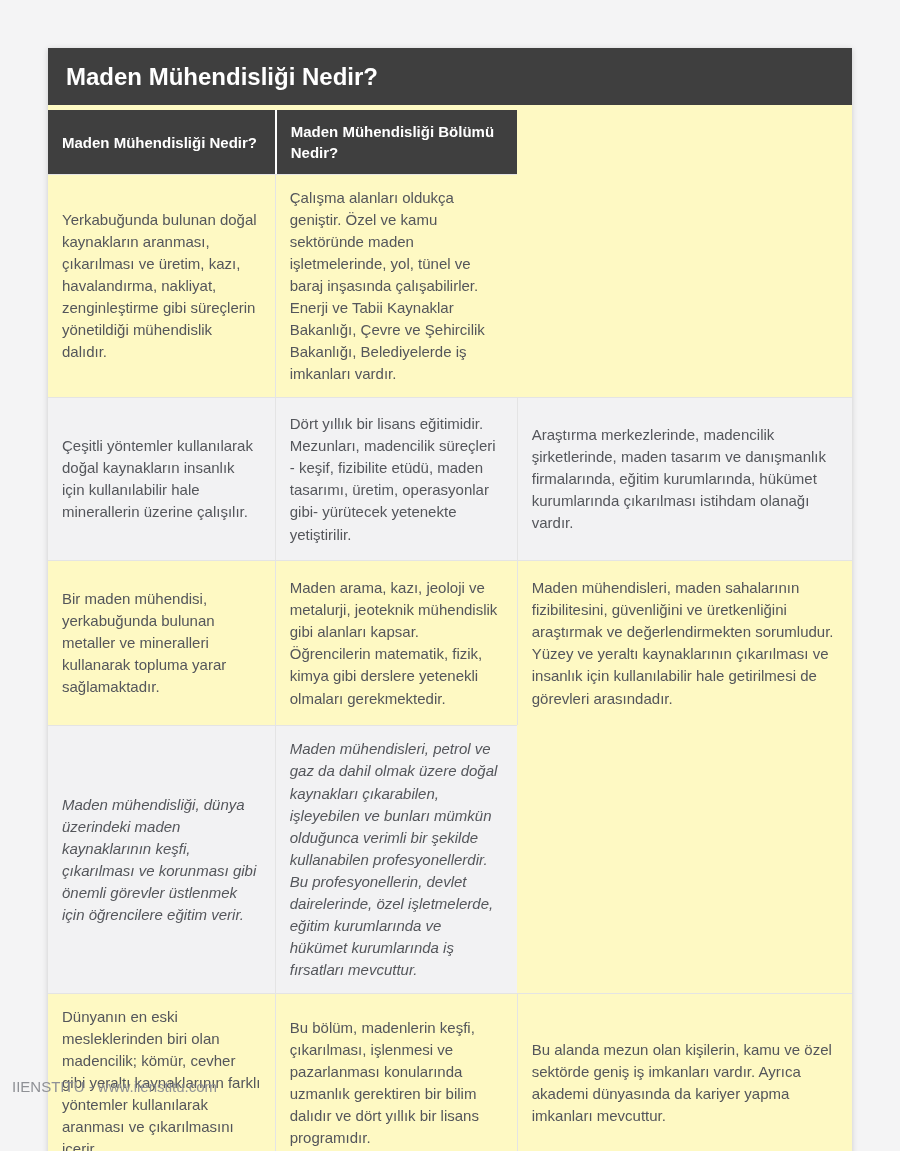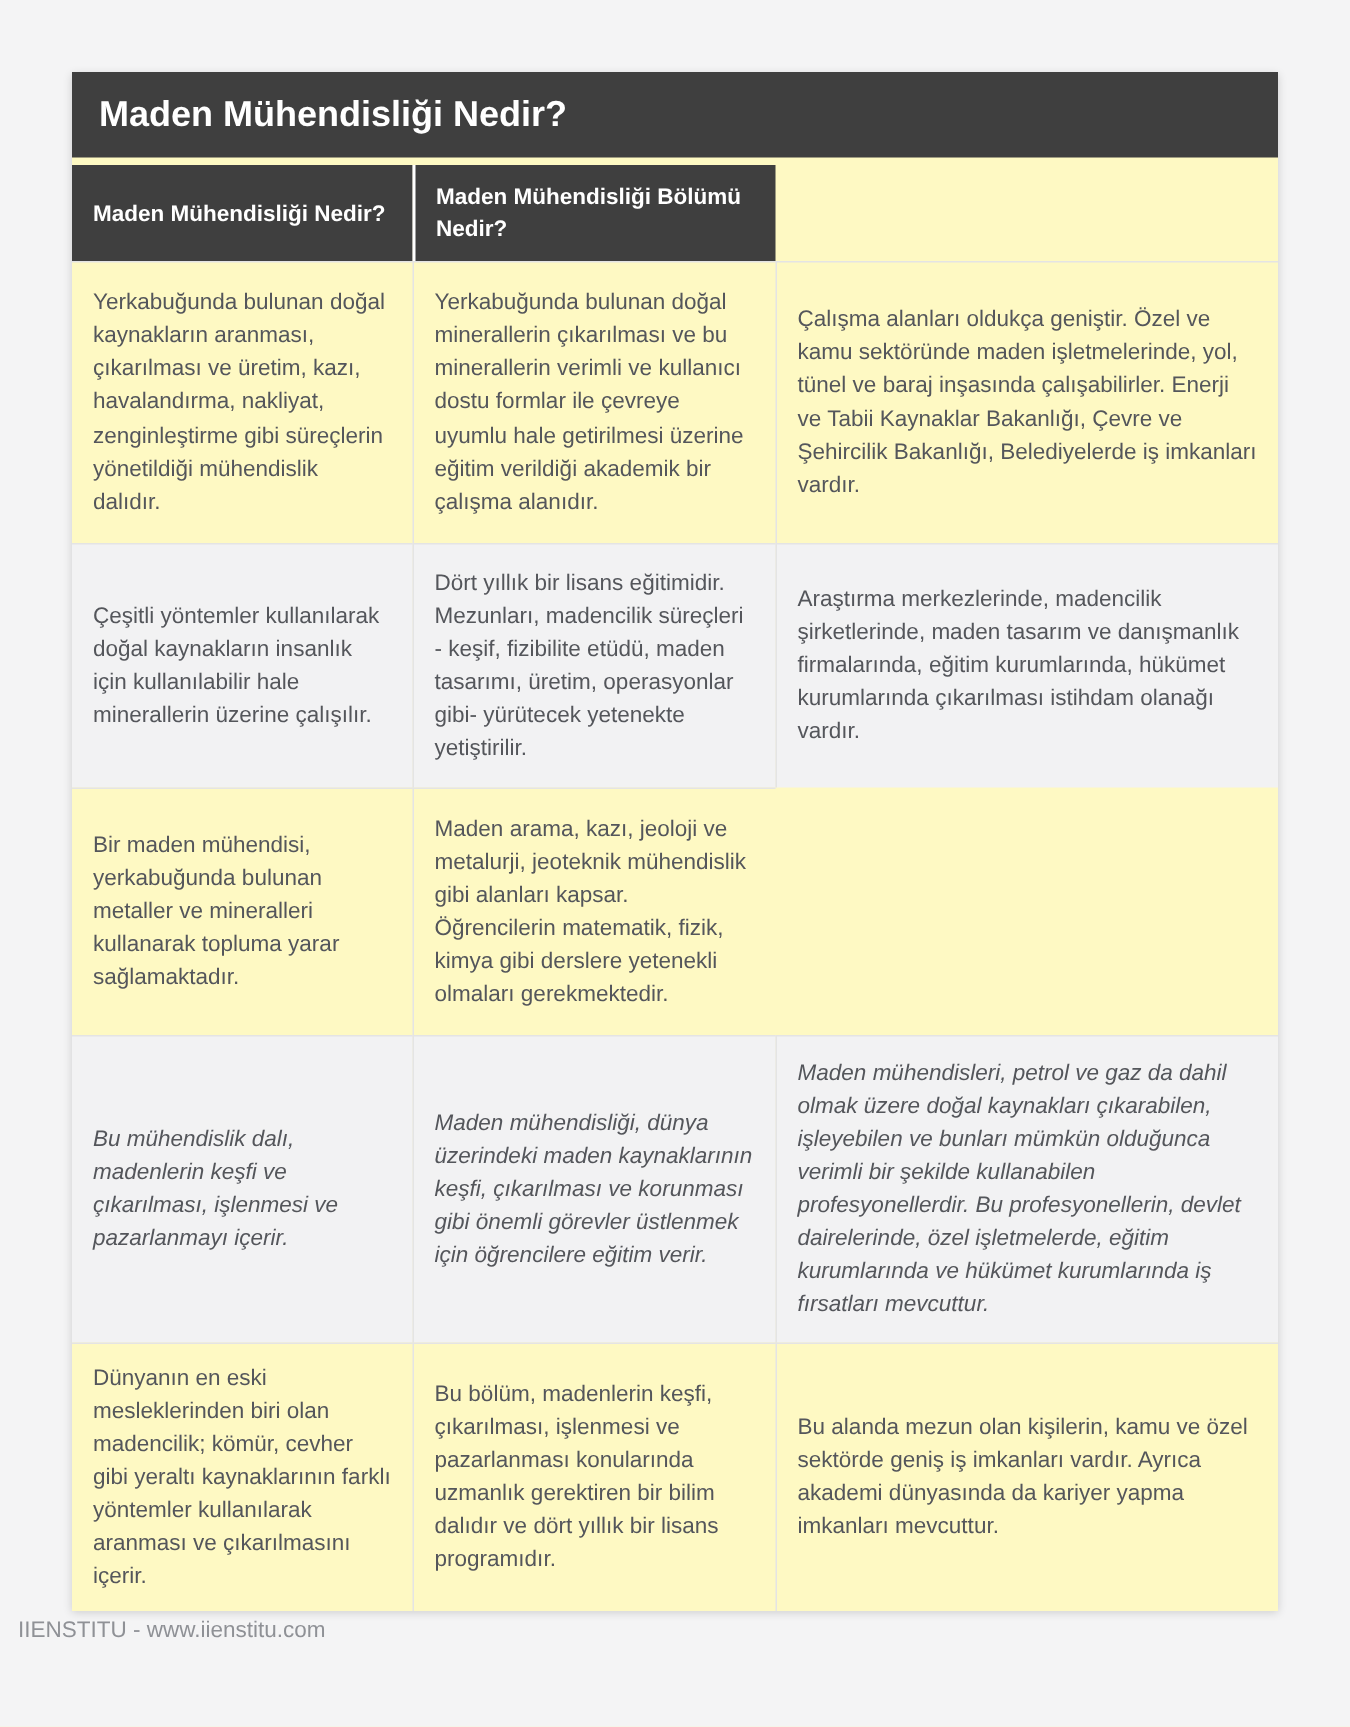--- a/index.html
+++ b/index.html
@@ -76,37 +76,36 @@
 
   <div class="title-bar">Maden Mühendisliği Nedir?</div>
 
   <div class="grid-row header-row">
     <div class="cell">Maden Mühendisliği Nedir?</div>
     <div class="cell">Maden Mühendisliği Bölümü Nedir?</div>
   </div>
 
   <div class="grid-row body-row row-h1">
     <div class="cell">Yerkabuğunda bulunan doğal kaynakların aranması, çıkarılması ve üretim, kazı, havalandırma, nakliyat, zenginleştirme gibi süreçlerin yönetildiği mühendislik dalıdır.</div>
-    <div class="cell">Yerkabuğunda bulunan doğal minerallerin çıkarılması ve bu minerallerin verimli ve kullanıcı dostu formlar ile çevreye uyumlu hale getirilmesi üzerine eğitim verildiği akademik bir çalışma alanıdır.</div>
     <div class="cell">Çalışma alanları oldukça geniştir. Özel ve kamu sektöründe maden işletmelerinde, yol, tünel ve baraj inşasında çalışabilirler. Enerji ve Tabii Kaynaklar Bakanlığı, Çevre ve Şehircilik Bakanlığı, Belediyelerde iş imkanları vardır.</div>
   </div>
 
   <div class="grid-row body-row alt row-h2">
     <div class="cell">Çeşitli yöntemler kullanılarak doğal kaynakların insanlık için kullanılabilir hale minerallerin üzerine çalışılır.</div>
     <div class="cell">Dört yıllık bir lisans eğitimidir. Mezunları, madencilik süreçleri - keşif, fizibilite etüdü, maden tasarımı, üretim, operasyonlar gibi- yürütecek yetenekte yetiştirilir.</div>
     <div class="cell">Araştırma merkezlerinde, madencilik şirketlerinde, maden tasarım ve danışmanlık firmalarında, eğitim kurumlarında, hükümet kurumlarında çıkarılması istihdam olanağı vardır.</div>
   </div>
 
   <div class="grid-row body-row row-h3">
     <div class="cell">Bir maden mühendisi, yerkabuğunda bulunan metaller ve mineralleri kullanarak topluma yarar sağlamaktadır.</div>
     <div class="cell">Maden arama, kazı, jeoloji ve metalurji, jeoteknik mühendislik gibi alanları kapsar. Öğrencilerin matematik, fizik, kimya gibi derslere yetenekli olmaları gerekmektedir.</div>
+    <div class="cell">Maden mühendisleri, maden sahalarının fizibilitesini, güvenliğini ve üretkenliğini araştırmak ve değerlendirmekten sorumludur. Yüzey ve yeraltı kaynaklarının çıkarılması ve insanlık için kullanılabilir hale getirilmesi de görevleri arasındadır.</div>
   </div>
 
   <div class="grid-row body-row alt row-h4">
-    <div class="cell">Bu mühendislik dalı, madenlerin keşfi ve çıkarılması, işlenmesi ve pazarlanmayı içerir.</div>
     <div class="cell">Maden mühendisliği, dünya üzerindeki maden kaynaklarının keşfi, çıkarılması ve korunması gibi önemli görevler üstlenmek için öğrencilere eğitim verir.</div>
     <div class="cell">Maden mühendisleri, petrol ve gaz da dahil olmak üzere doğal kaynakları çıkarabilen, işleyebilen ve bunları mümkün olduğunca verimli bir şekilde kullanabilen profesyonellerdir. Bu profesyonellerin, devlet dairelerinde, özel işletmelerde, eğitim kurumlarında ve hükümet kurumlarında iş fırsatları mevcuttur.</div>
   </div>
 
   <div class="grid-row body-row row-h5">
     <div class="cell">Dünyanın en eski mesleklerinden biri olan madencilik; kömür, cevher gibi yeraltı kaynaklarının farklı yöntemler kullanılarak aranması ve çıkarılmasını içerir.</div>
     <div class="cell">Bu bölüm, madenlerin keşfi, çıkarılması, işlenmesi ve pazarlanması konularında uzmanlık gerektiren bir bilim dalıdır ve dört yıllık bir lisans programıdır.</div>
     <div class="cell">Bu alanda mezun olan kişilerin, kamu ve özel sektörde geniş iş imkanları vardır. Ayrıca akademi dünyasında da kariyer yapma imkanları mevcuttur.</div>
   </div>
 

